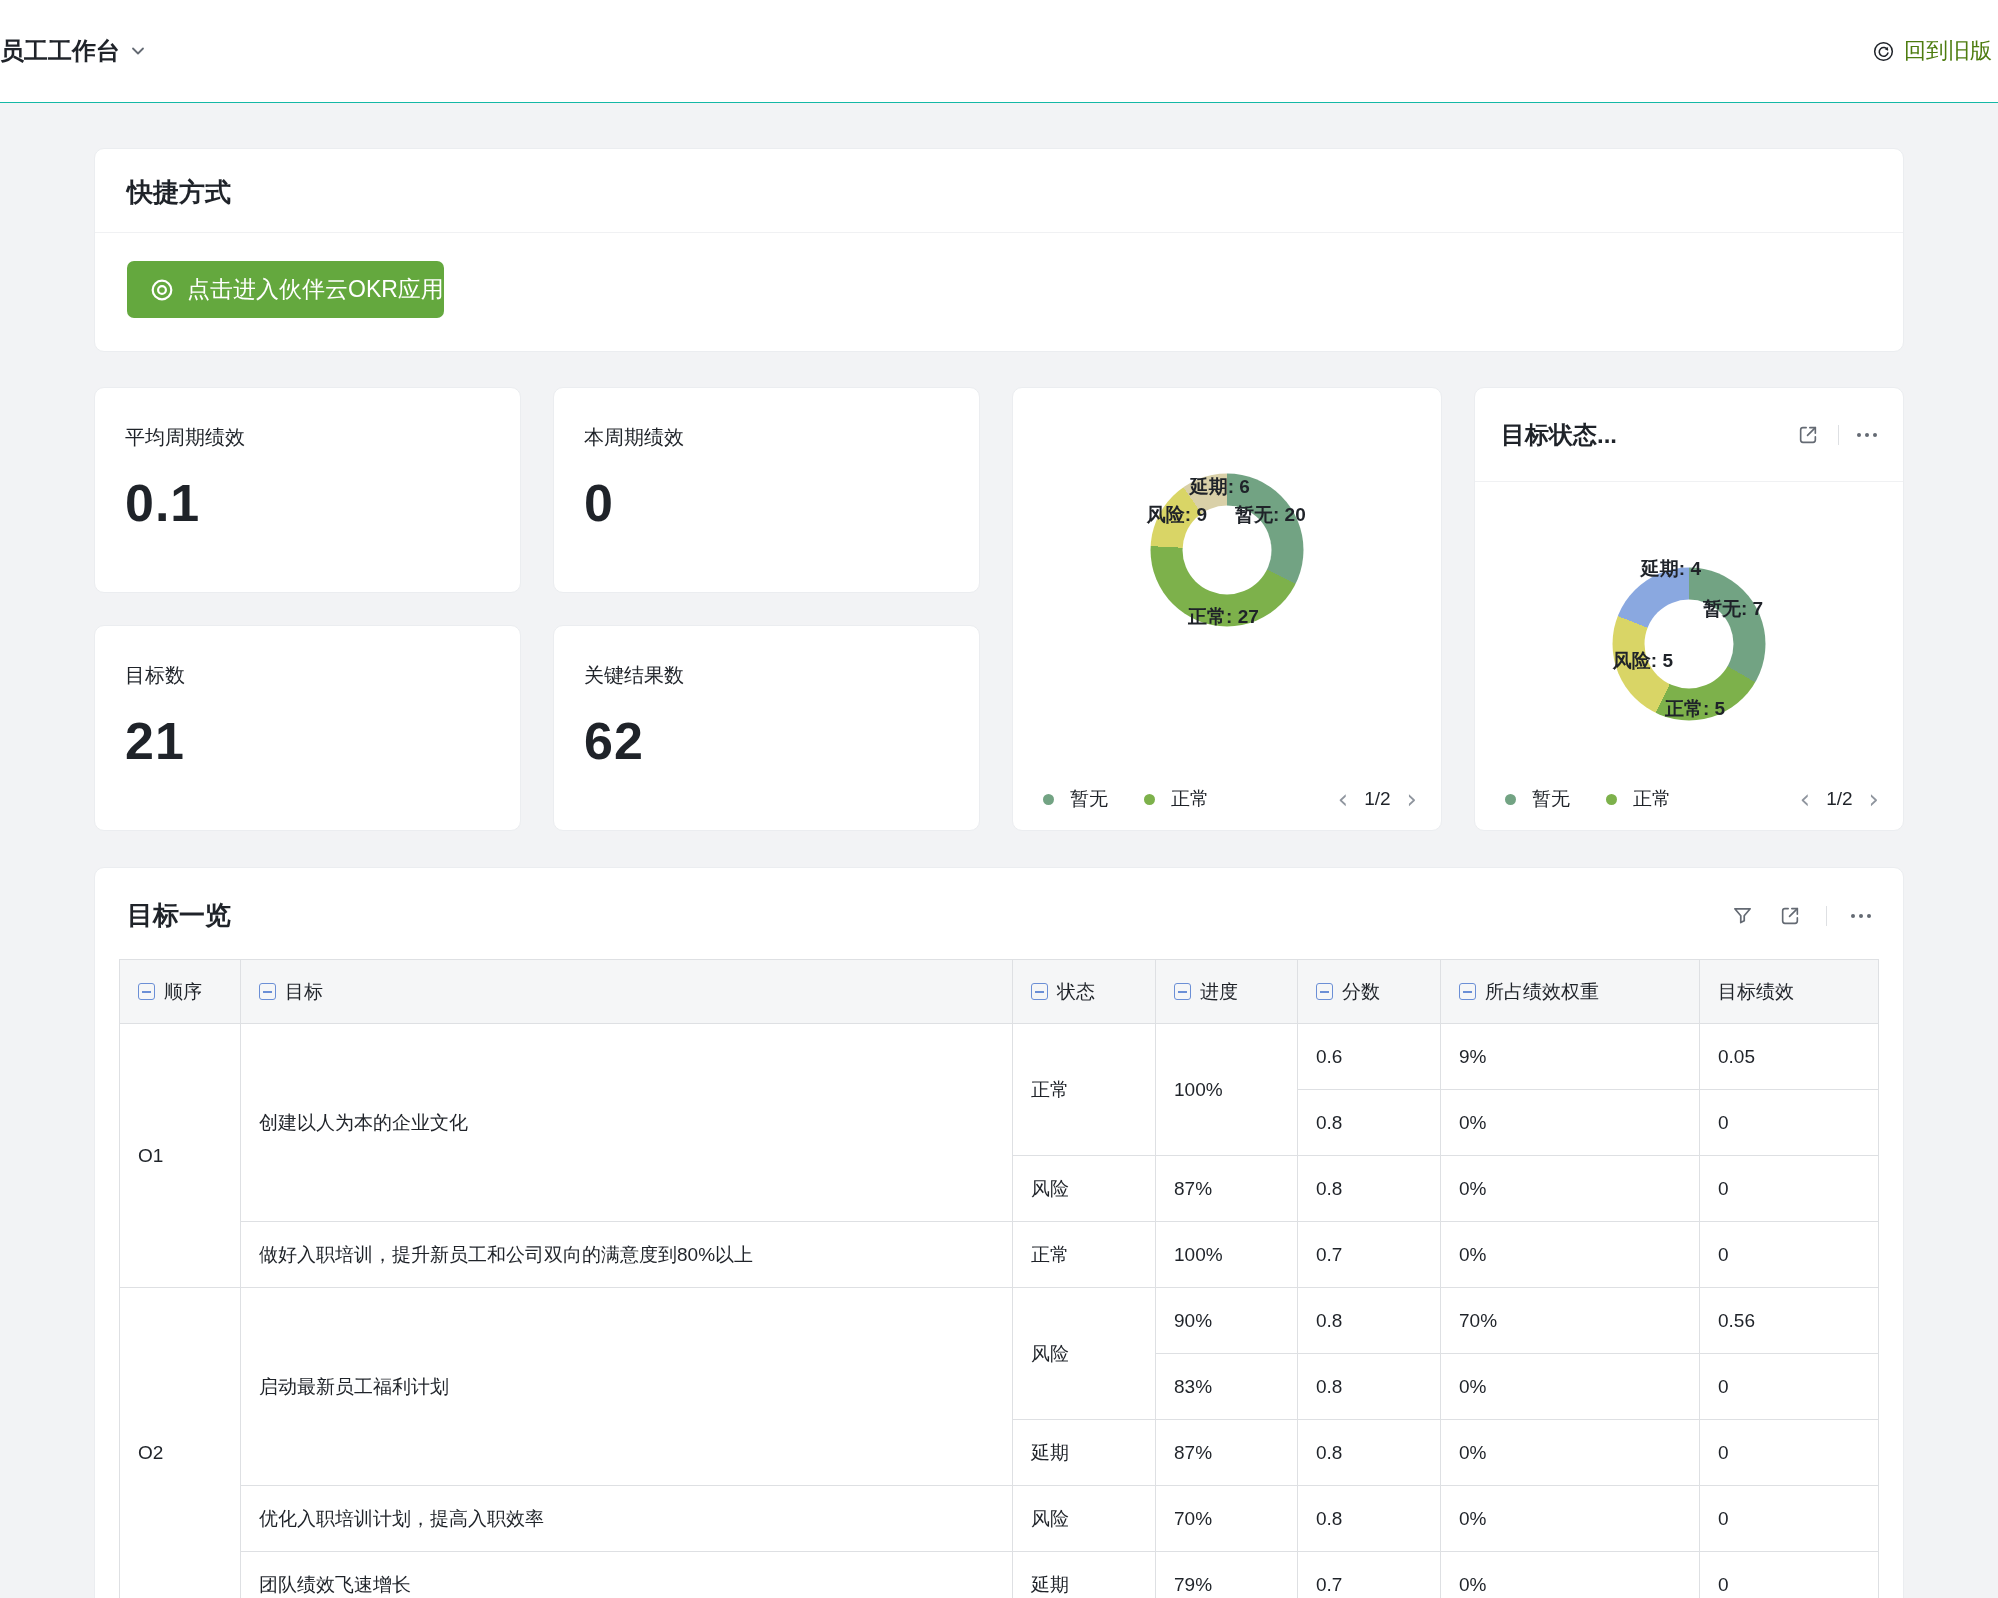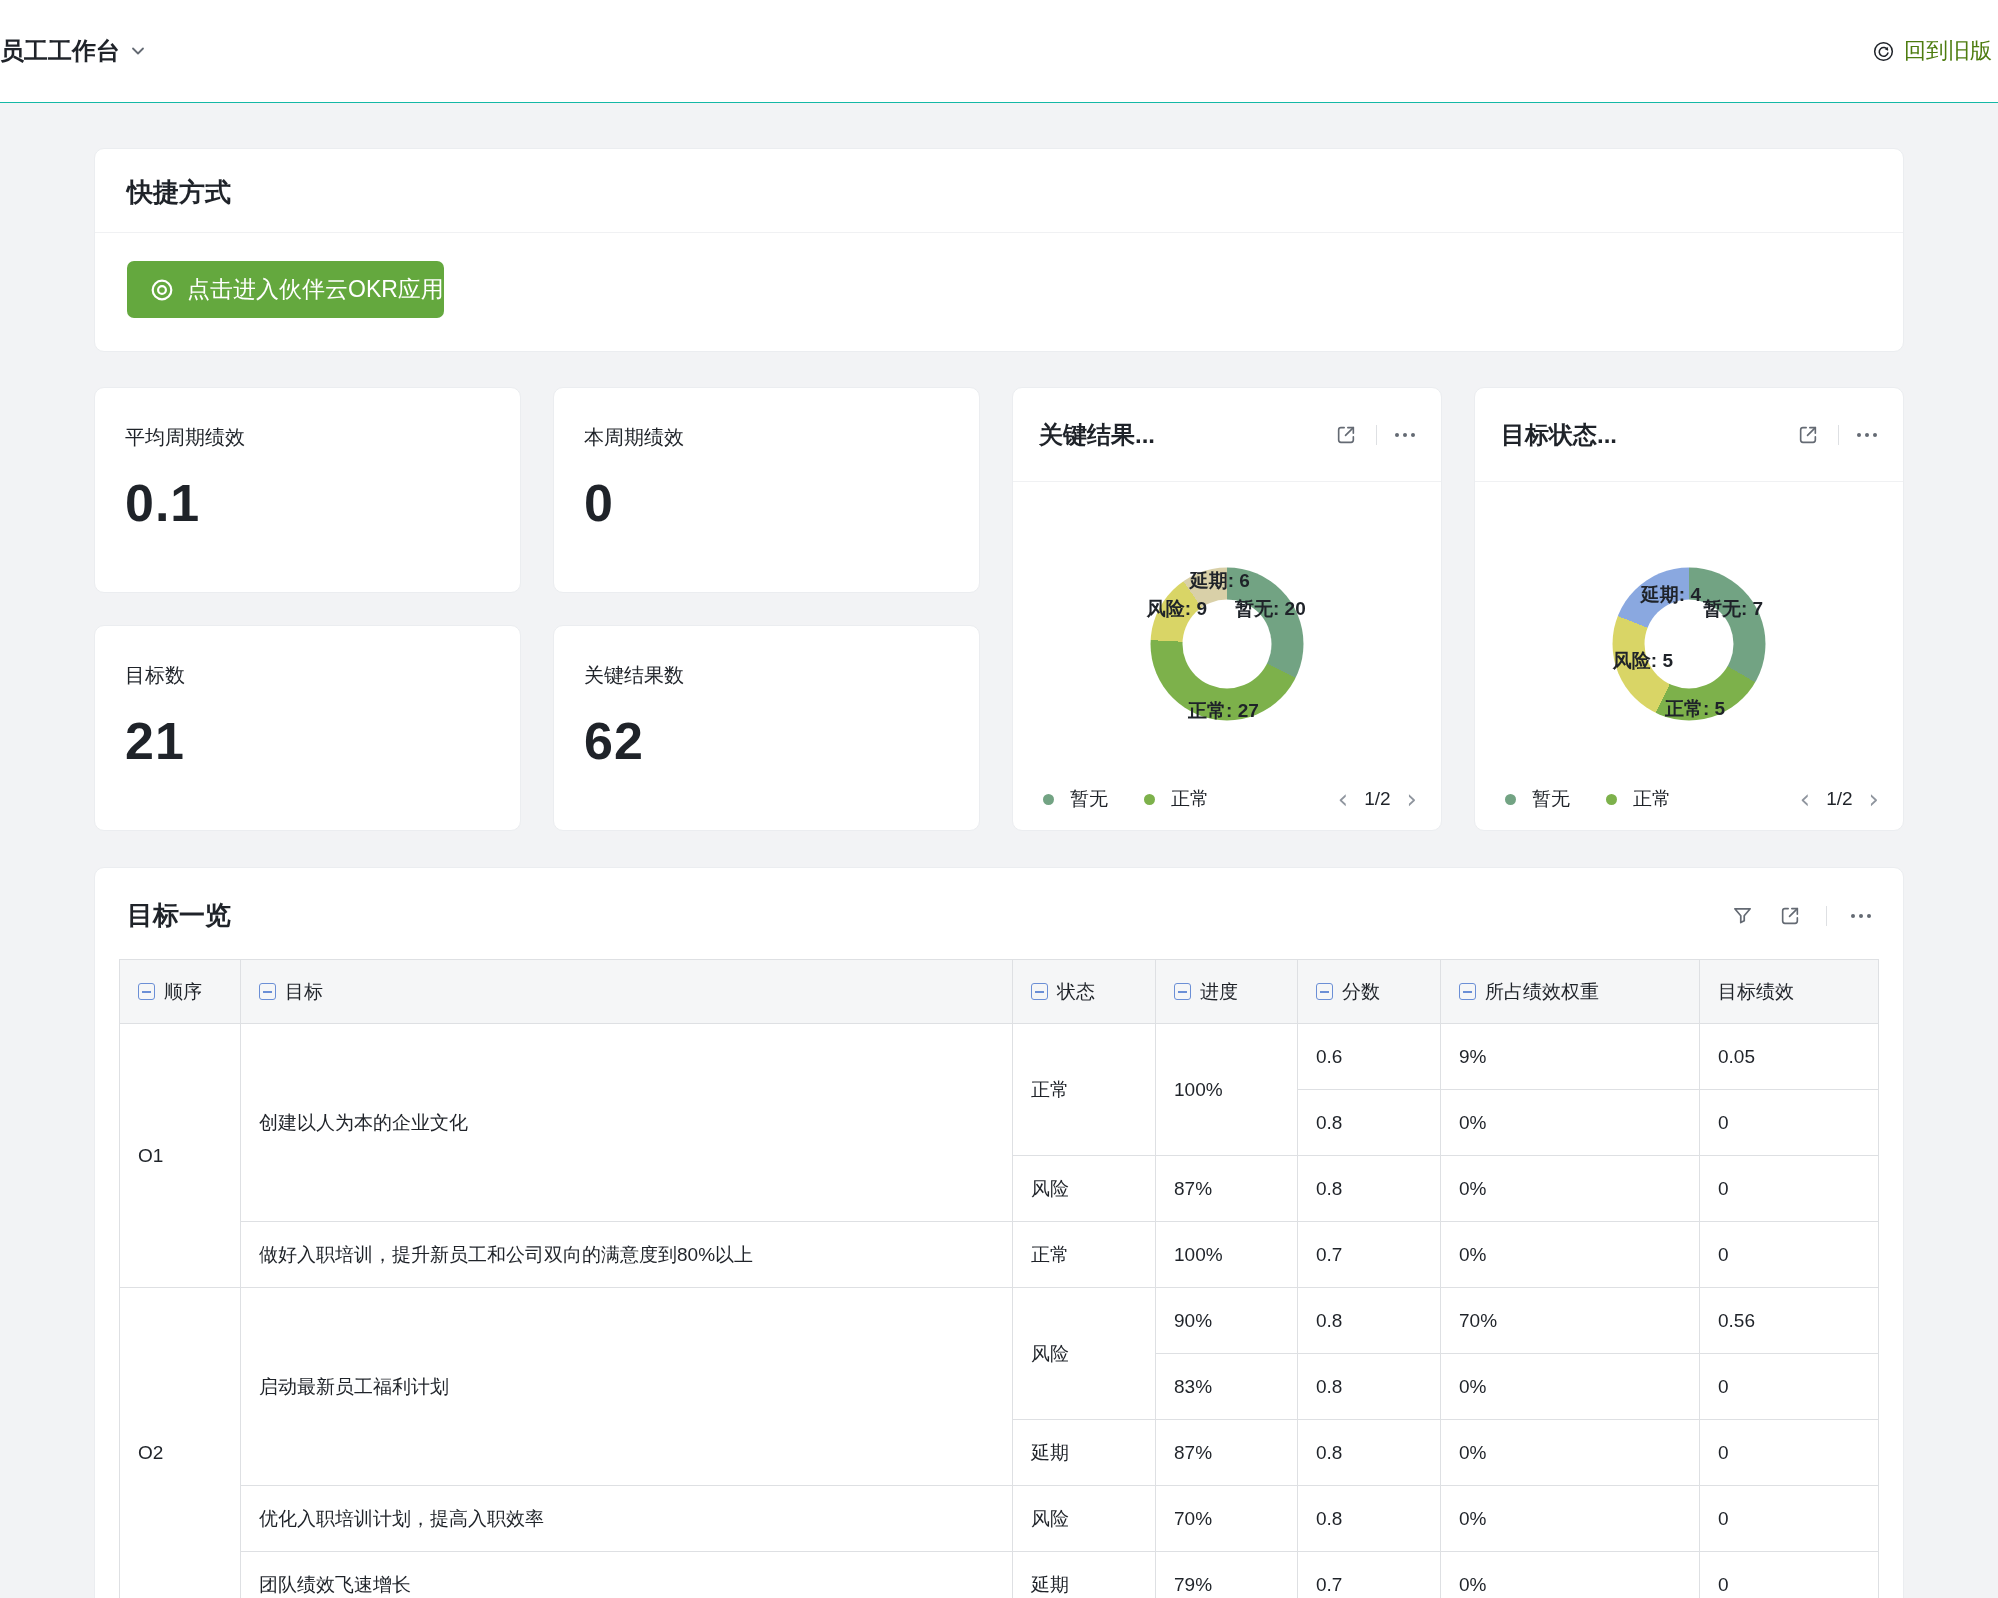--- a/index.html
+++ b/index.html
@@ -52,21 +52,21 @@
   .donut{
     position:absolute;width:153px;height:153px;border-radius:50%;
     left:50%;top:162px;transform:translate(-50%,-50%);
   }
   .donut::after{content:"";position:absolute;inset:32px;background:#fff;border-radius:50%;}
   .chart-lbl{position:absolute;font-size:19px;font-weight:700;white-space:nowrap;color:#1f2329;}
   .c-top{top:86px;left:50%;transform:translateX(-62%);}
   .c-right{top:114px;left:calc(50% + 8px);}
   .c-left{top:114px;right:calc(50% + 20px);}
   .c-bottom{top:216px;left:50%;transform:translateX(-55%);}
-  .c2-top{top:100px;left:50%;transform:translateX(-80%);}
+  .c2-top{top:74px;left:50%;transform:translateX(-80%);}
   .c2-right{top:114px;left:calc(50% + 14px);}
   .c2-left{top:166px;right:calc(50% + 16px);}
   .c2-bottom{top:214px;left:50%;transform:translateX(-40%);}
   
   .chart-foot{position:absolute;left:30px;right:24px;bottom:18px;display:flex;align-items:center;}
   .legend{display:flex;gap:36px;width:200px;overflow:hidden;flex:none;}
   .legend-item{display:flex;align-items:center;gap:16px;font-size:19px;flex:none;cursor:pointer;}
   .ldot{width:11px;height:11px;border-radius:50%;flex:none;}
   .pager{margin-left:auto;display:flex;align-items:center;gap:16px;font-size:19px;}
   .pg-arrow{color:#8f959e;font-size:26px;line-height:1;cursor:pointer;font-family:"DejaVu Sans",sans-serif;}
@@ -132,38 +132,20 @@
       <div class="stat-label">平均周期绩效</div>
       <div class="stat-value">0.1</div>
     </div>
 
     <div class="card stat-card">
       <div class="stat-label">本周期绩效</div>
       <div class="stat-value">0</div>
     </div>
 
     <div class="card chart-card" style="grid-column:3;">
-      <div class="chart-head">
-        <span class="chart-title">关键结果...</span>
-        <span class="head-icons">
-          <span class="icon-btn">
-            <svg viewBox="0 0 24 24" width="22" height="22">
-                <path d="M10 4H6.5A2.5 2.5 0 0 0 4 6.5v11A2.5 2.5 0 0 0 6.5 20h11a2.5 2.5 0 0 0 2.5-2.5V14" fill="none" stroke="#646a73" stroke-width="1.8" stroke-linecap="round"></path>
-                <path d="M14 4h6v6" fill="none" stroke="#646a73" stroke-width="1.8" stroke-linecap="round" stroke-linejoin="round"></path>
-                <path d="M11.5 12.5 20 4" fill="none" stroke="#646a73" stroke-width="1.8" stroke-linecap="round"></path>
-              </svg>
-          </span>
-          <span class="vdiv"></span>
-          <span class="dots">
-              <i></i>
-              <i></i>
-              <i></i>
-            </span>
-        </span>
-      </div>
       <div class="chart-body">
         <div class="donut" style="background: conic-gradient(rgb(114, 163, 131) 0deg, rgb(114, 163, 131) 116.129deg, rgb(125, 177, 75) 116.129deg, rgb(125, 177, 75) 272.903deg, rgb(217, 213, 102) 272.903deg, rgb(217, 213, 102) 325.161deg, rgb(217, 208, 168) 325.161deg, rgb(217, 208, 168) 360deg);"></div>
         <span class="chart-lbl c-top">延期: 6</span>
         <span class="chart-lbl c-right">暂无: 20</span>
         <span class="chart-lbl c-left">风险: 9</span>
         <span class="chart-lbl c-bottom">正常: 27</span>
         <div class="chart-foot">
           <div class="legend">
             <span class="legend-item">
               <span class="ldot" style="background: rgb(114, 163, 131);"></span>

